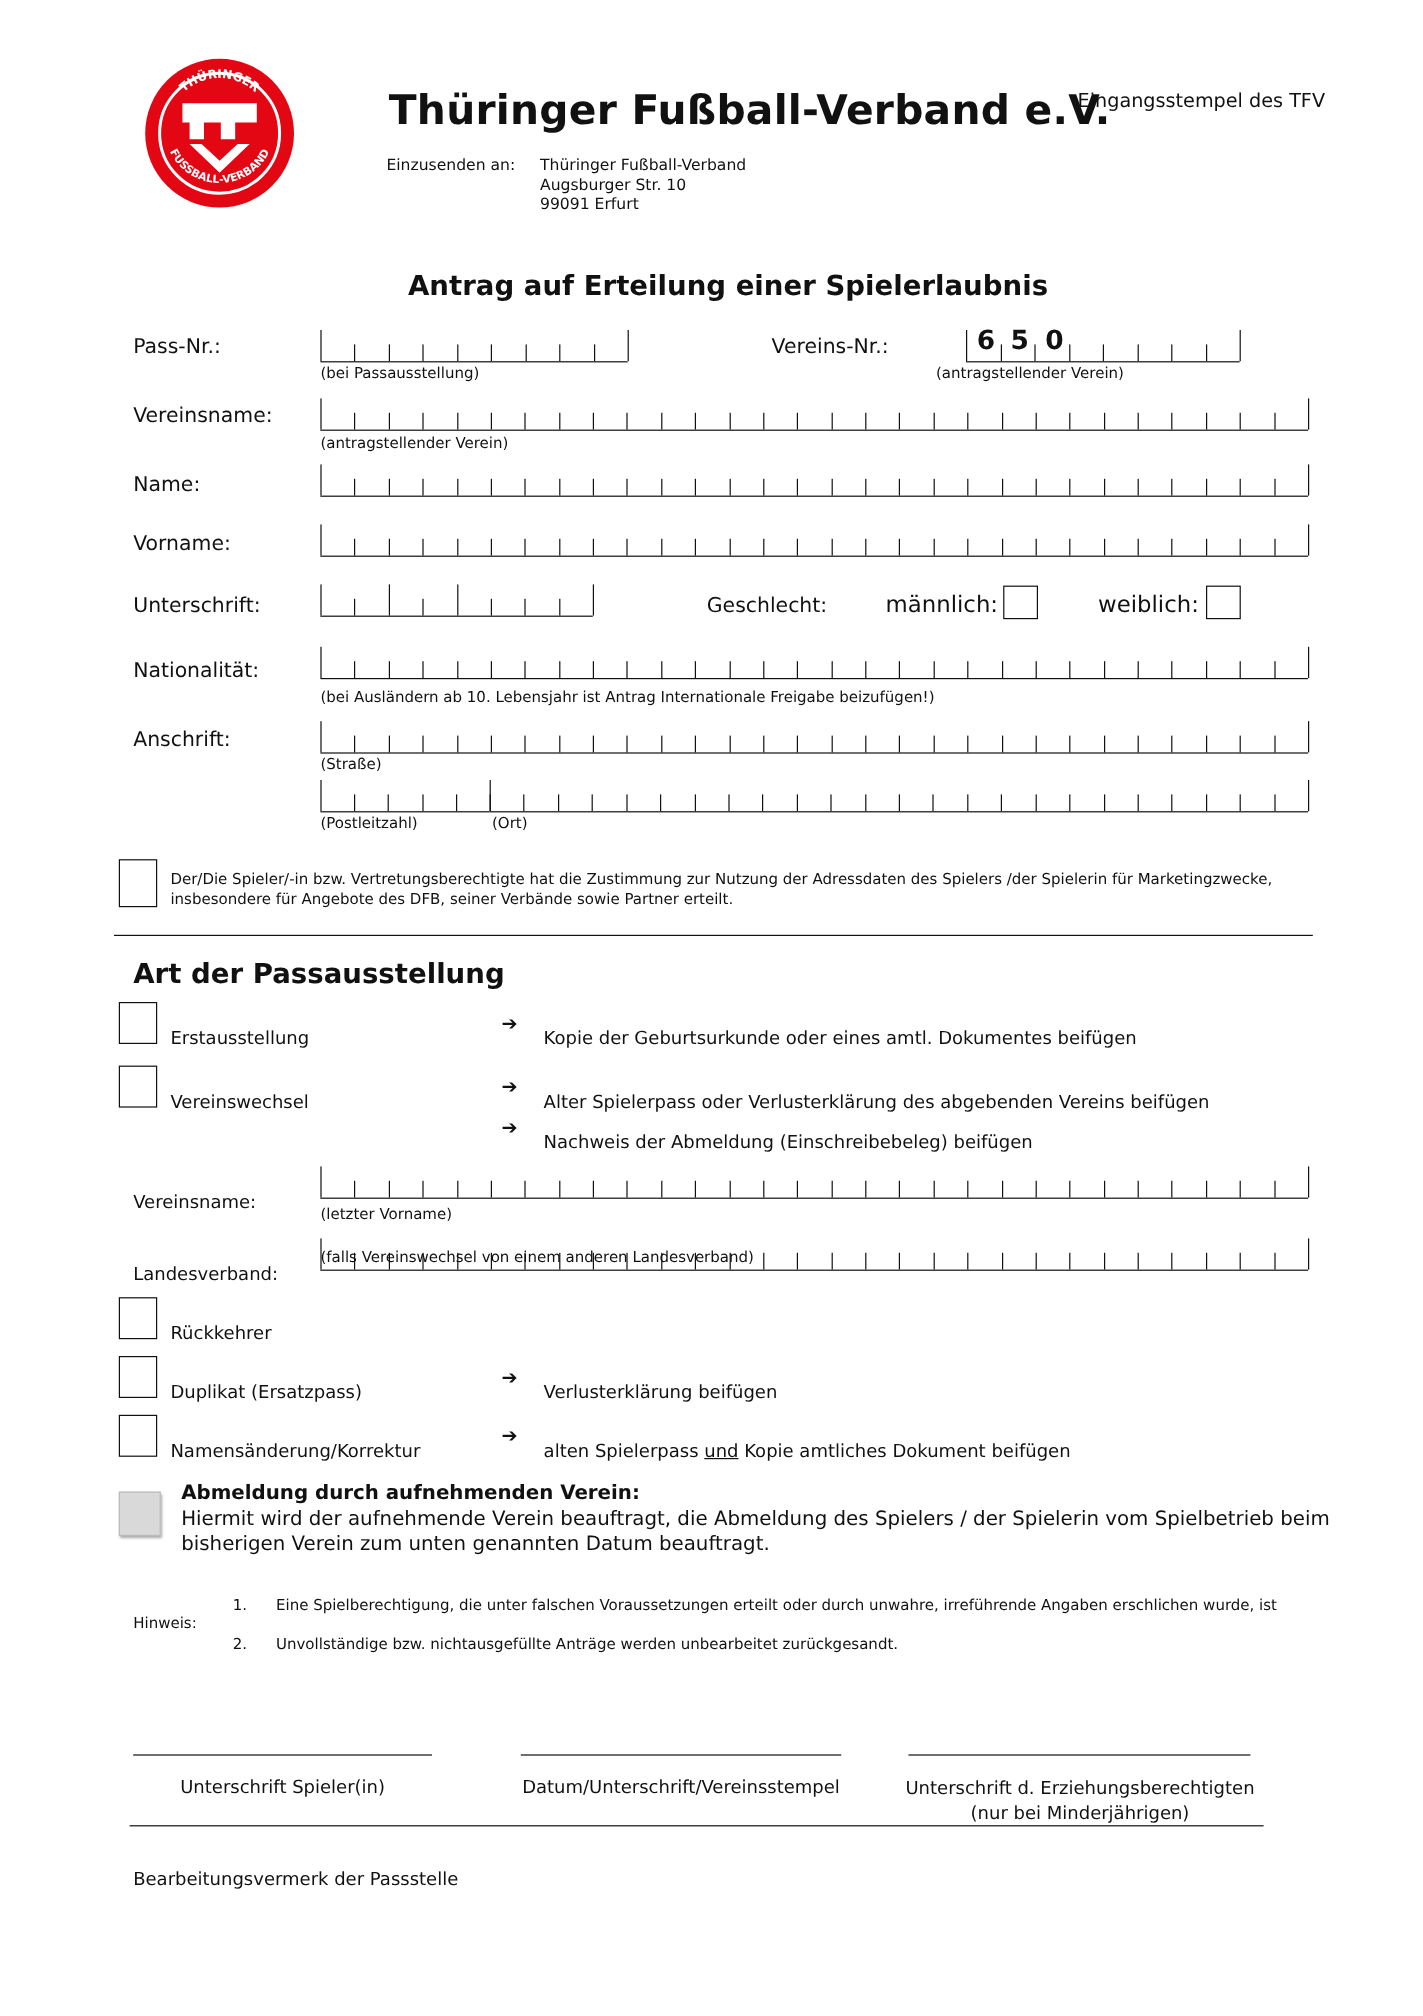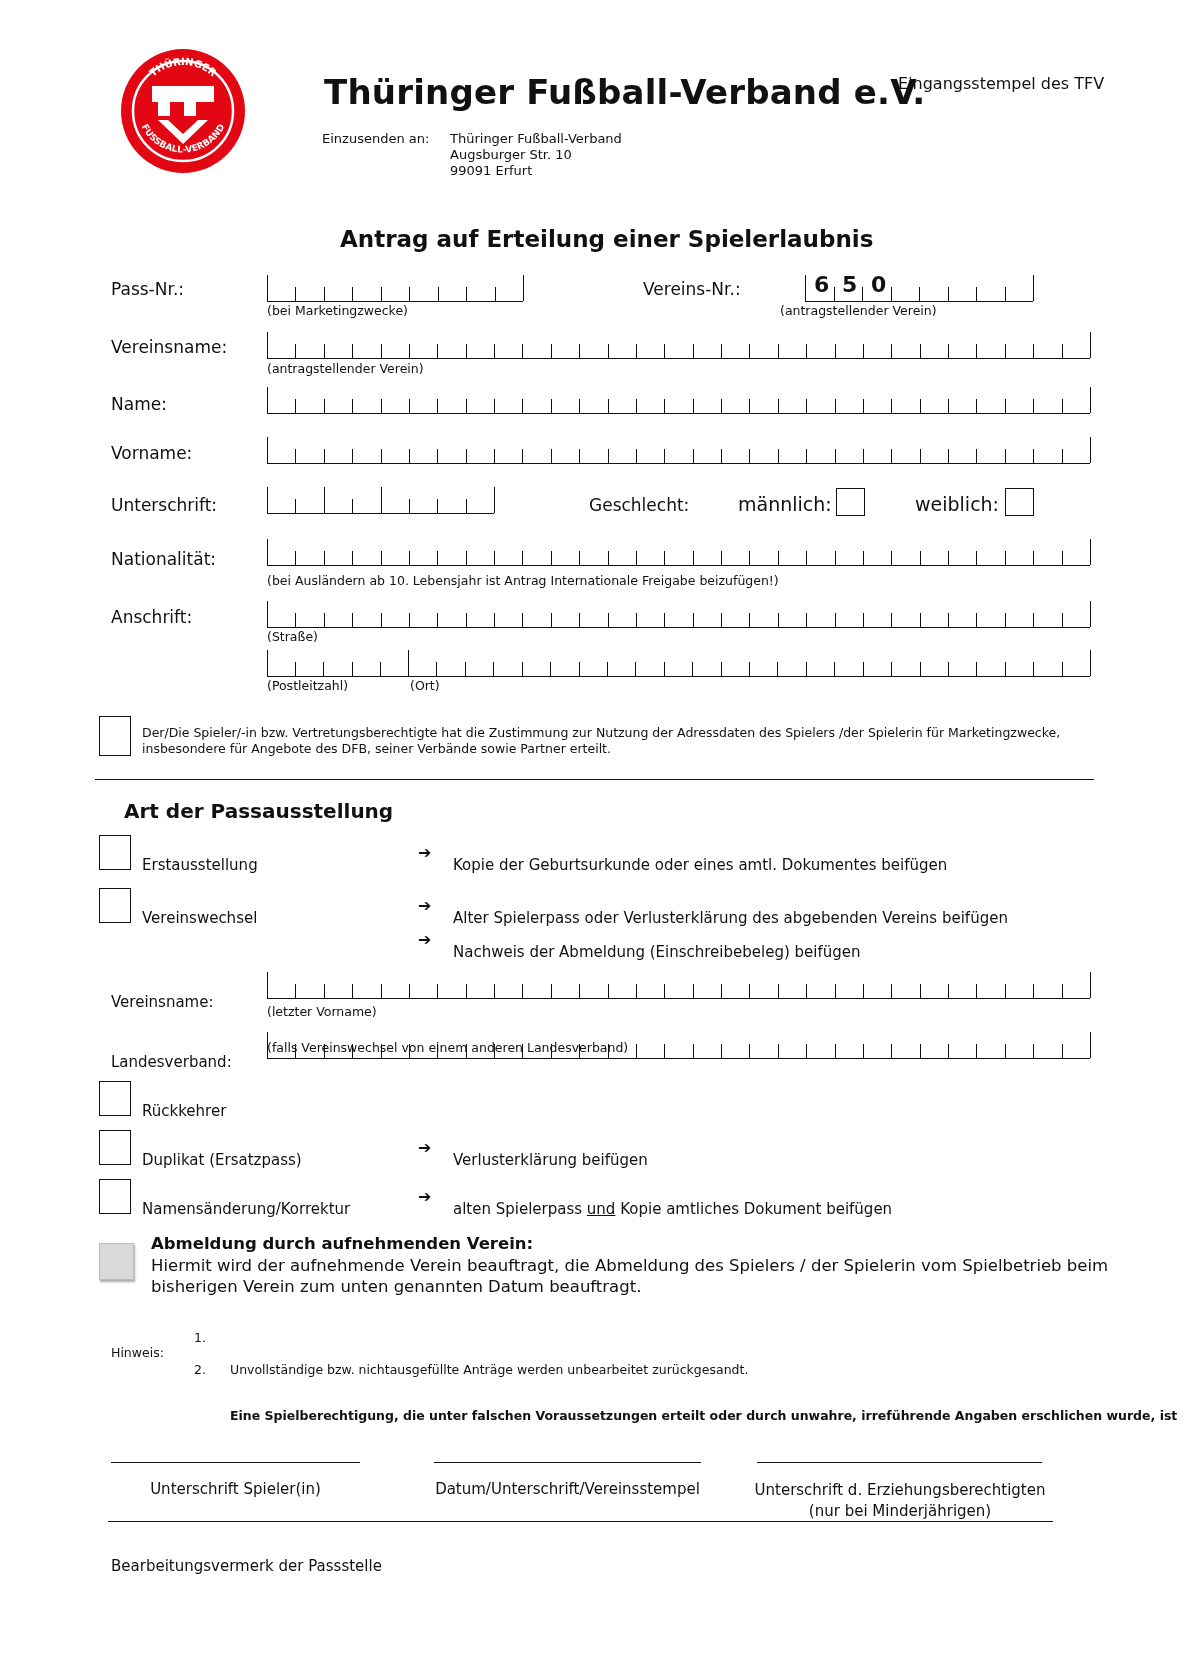--- a/index.html
+++ b/index.html
@@ -64,21 +64,21 @@
     <span class="tick" style="left: 28.4444px;"></span>
     <span class="tick" style="left: 56.8889px;"></span>
     <span class="tick" style="left: 85.3333px;"></span>
     <span class="tick" style="left: 113.778px;"></span>
     <span class="tick" style="left: 142.222px;"></span>
     <span class="tick" style="left: 170.667px;"></span>
     <span class="tick" style="left: 199.111px;"></span>
     <span class="tick" style="left: 227.556px;"></span>
     <span class="tick tall" style="left: 256px;"></span>
   </div>
-<div class="abs hint" style="left:267px;top:303px;">(bei Marketingzwecke)</div>
+<div class="abs hint" style="left:267px;top:303px;">(bei Passausstellung)</div>
 
 <div class="abs lbl" style="left:643px;top:279px;">Vereins-Nr.:</div>
 <div class="comb" style="left:805px;top:275px;width:228px;">
   <span class="digit" style="left:9px;">6</span>
   <span class="digit" style="left:37px;">5</span>
   <span class="digit" style="left:66px;">0</span>
 <span class="tick tall" style="left: 0px;"></span>
     <span class="tick" style="left: 28.5px;"></span>
     <span class="tick" style="left: 57px;"></span>
     <span class="tick" style="left: 85.5px;"></span>
@@ -319,21 +319,21 @@
 <div class="abs hint" style="left:267px;top:678px;">(Postleitzahl)</div>
 <div class="abs hint" style="left:410px;top:678px;">(Ort)</div>
 
 <div class="cbox" style="left:99px;top:716px;width:30px;height:38px;"></div>
 <div class="abs note" style="left:142px;top:725px;">
   <div>Der/Die Spieler/-in bzw. Vertretungsberechtigte hat die Zustimmung zur Nutzung der Adressdaten des Spielers /der Spielerin für Marketingzwecke,</div>
   <div>insbesondere für Angebote des DFB, seiner Verbände sowie Partner erteilt.</div>
 </div>
 <div class="hr" style="left:95px;top:779px;width:999px;"></div>
 
-<div class="abs" style="left:111px;top:799px;font-size:20px;font-weight:bold;margin-left:13px;">Art der Passausstellung</div>
+<div class="abs" style="left:111px;top:799px;font-size:23px;font-weight:bold;">Art der Passausstellung</div>
 
 <div class="cbox" style="left:99px;top:835px;width:30px;height:33px;"></div>
 <div class="abs lbl-sm" style="left:142px;top:844px;">Erstausstellung</div>
 <span class="arrow" style="left:418px;top:843px;">➔</span>
 <div class="abs lbl-sm" style="left:453px;top:844px;">Kopie der Geburtsurkunde oder eines amtl. Dokumentes beifügen</div>
 
 <div class="cbox" style="left:99px;top:888px;width:30px;height:33px;"></div>
 <div class="abs lbl-sm" style="left:142px;top:897px;">Vereinswechsel</div>
 <span class="arrow" style="left:418px;top:896px;">➔</span>
 <div class="abs lbl-sm" style="left:453px;top:897px;">Alter Spielerpass oder Verlusterklärung des abgebenden Vereins beifügen</div>
@@ -425,21 +425,21 @@
 
 <div class="cbox grey" style="left:99px;top:1243px;width:33px;height:35px;"></div>
 <div class="abs" style="left:151px;top:1234px;font-size:16.5px;font-weight:bold;white-space:nowrap;">Abmeldung durch aufnehmenden Verein:</div>
 <div class="abs" style="left:151px;top:1255px;font-size:16.5px;line-height:21px;white-space:nowrap;">
   <div>Hiermit wird der aufnehmende Verein beauftragt, die Abmeldung des Spielers / der Spielerin vom Spielbetrieb beim</div>
   <div>bisherigen Verein zum unten genannten Datum beauftragt.</div>
 </div>
 
 <div class="abs note" style="left:111px;top:1345px;">Hinweis:</div>
 <div class="abs note" style="left:194px;top:1330px;">1.</div>
-<div class="abs note" style="left:230px;top:1408px;white-space:nowrap;font-weight:bold;">
+<div class="abs note" style="left:230px;top:1330px;white-space:nowrap;">
   <div>Eine Spielberechtigung, die unter falschen Voraussetzungen erteilt oder durch unwahre, irreführende Angaben erschlichen wurde, ist</div>
 </div>
 <div class="abs note" style="left:194px;top:1362px;">2.</div>
 <div class="abs note" style="left:230px;top:1362px;white-space:nowrap;">
   <div>Unvollständige bzw. nichtausgefüllte Anträge werden unbearbeitet zurückgesandt.</div>
 </div>
 
 <div class="hr" style="left:111px;top:1462px;width:249px;"></div>
 <div class="abs lbl-sm" style="left:111px;top:1468px;width:249px;text-align:center;">Unterschrift Spieler(in)</div>
 <div class="hr" style="left:434px;top:1462px;width:267px;"></div>

